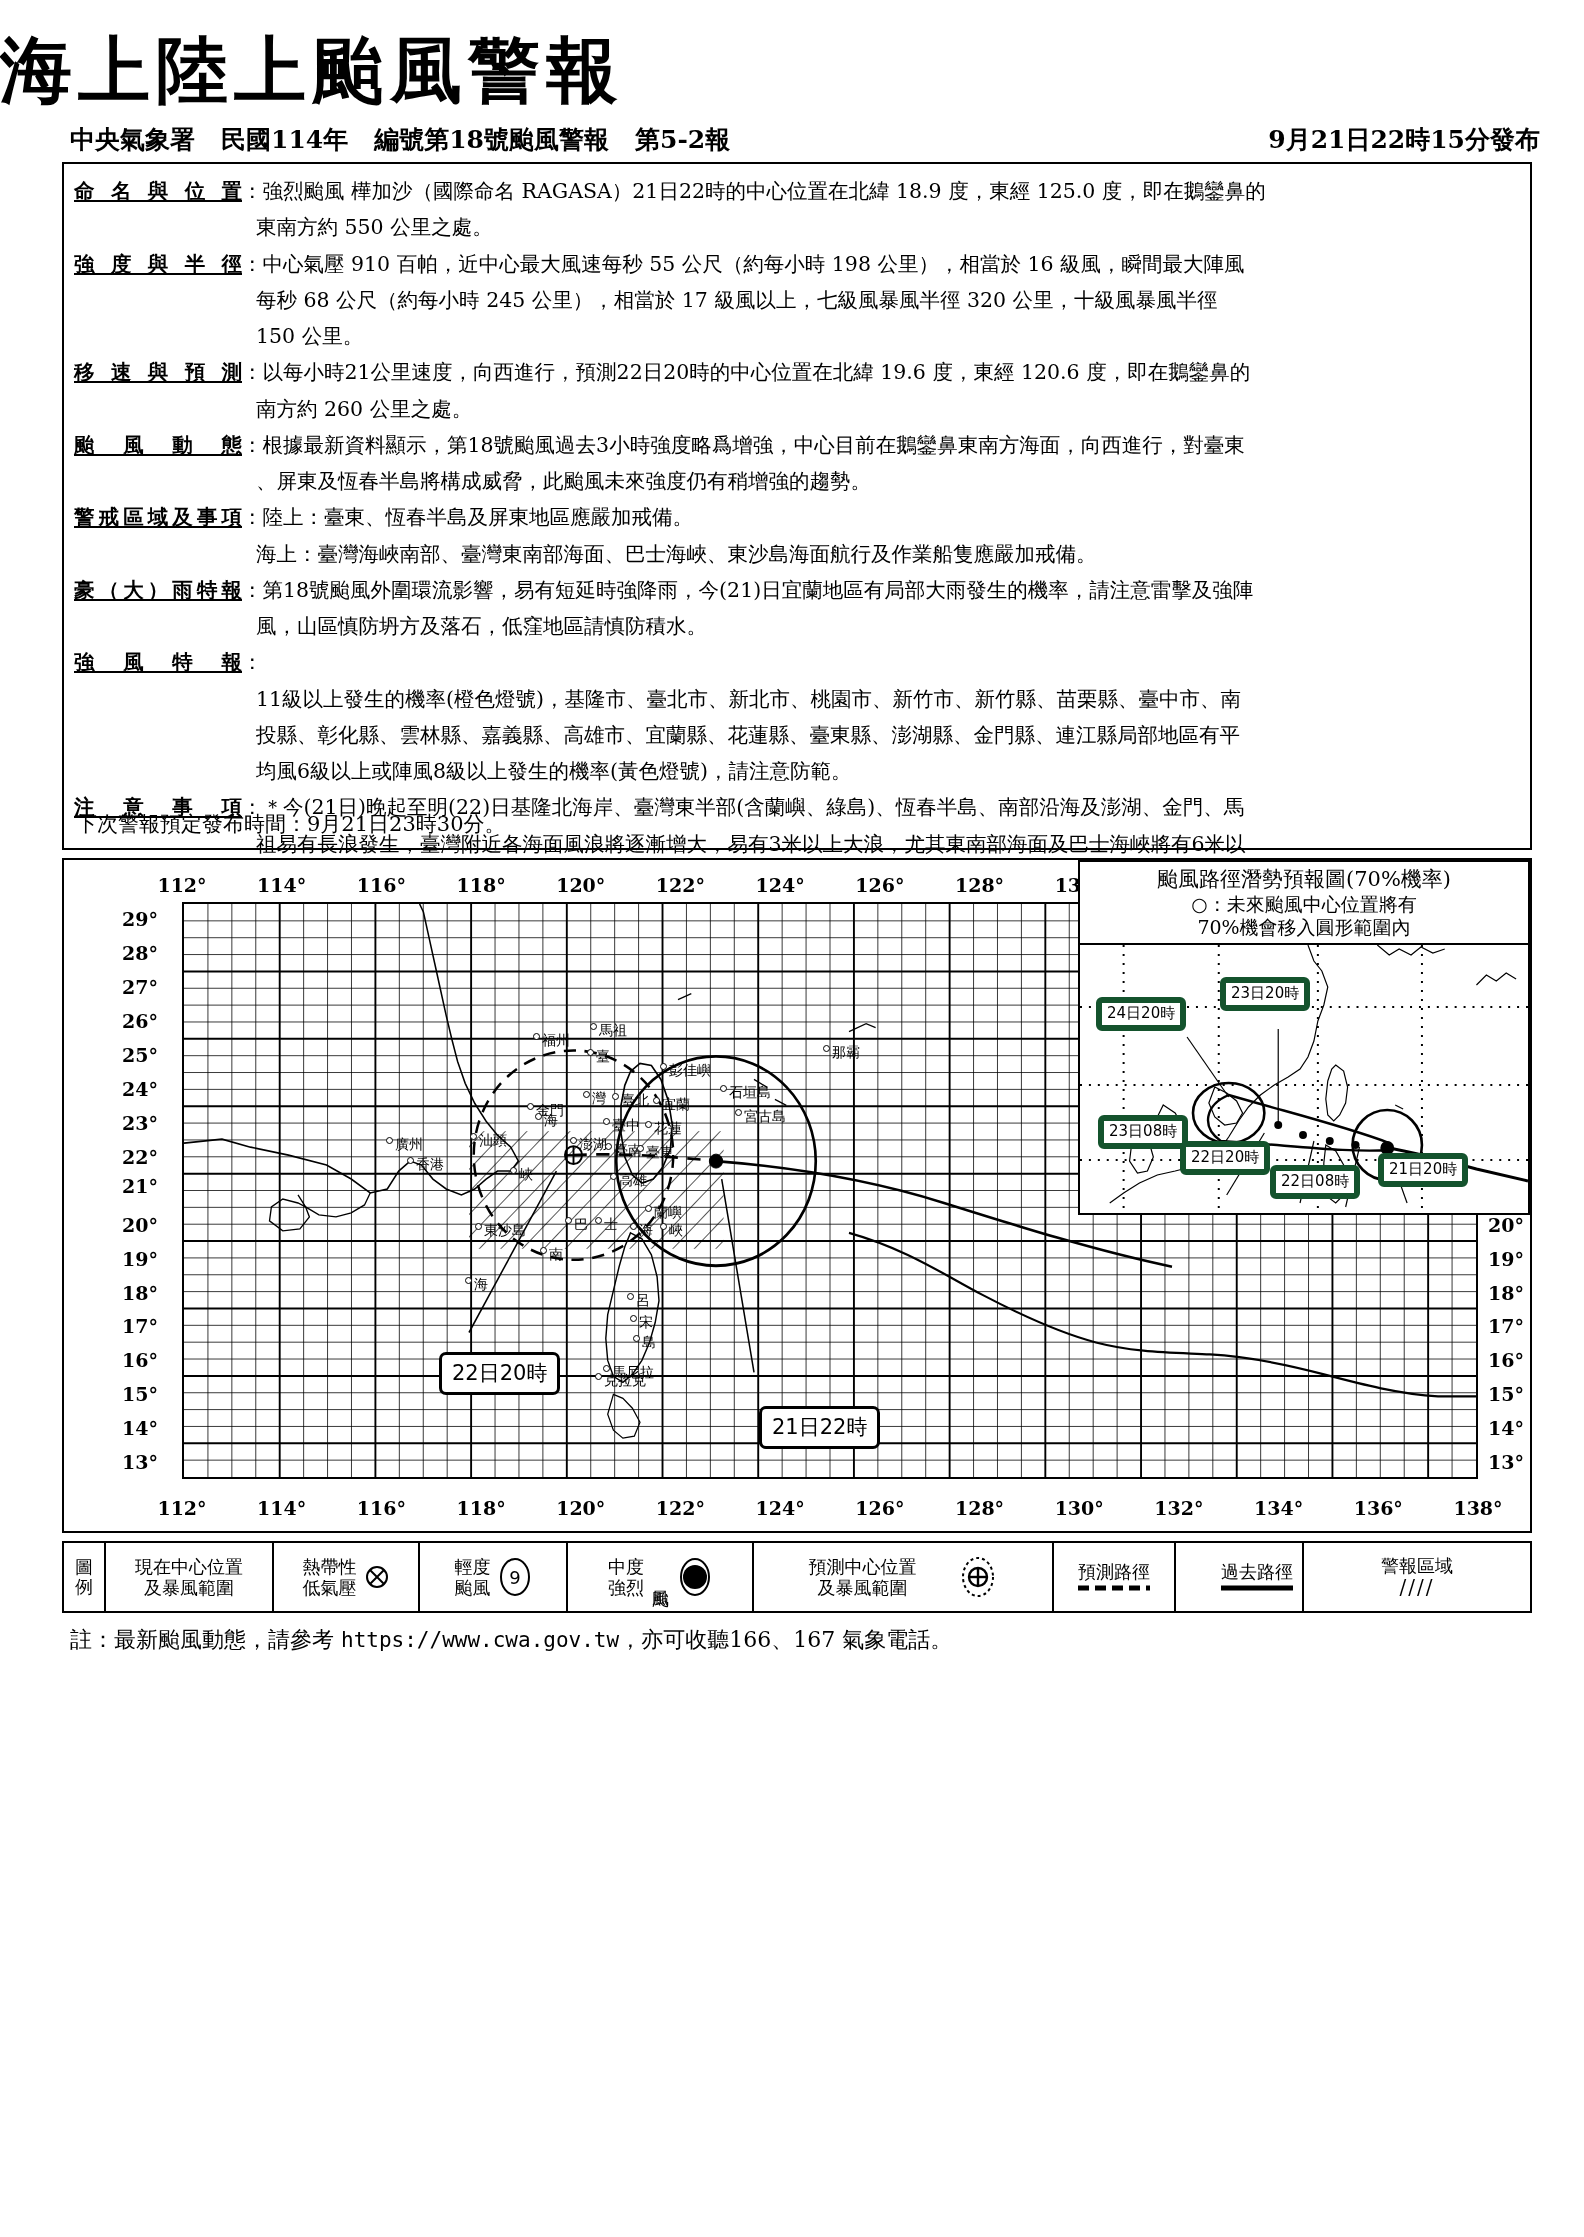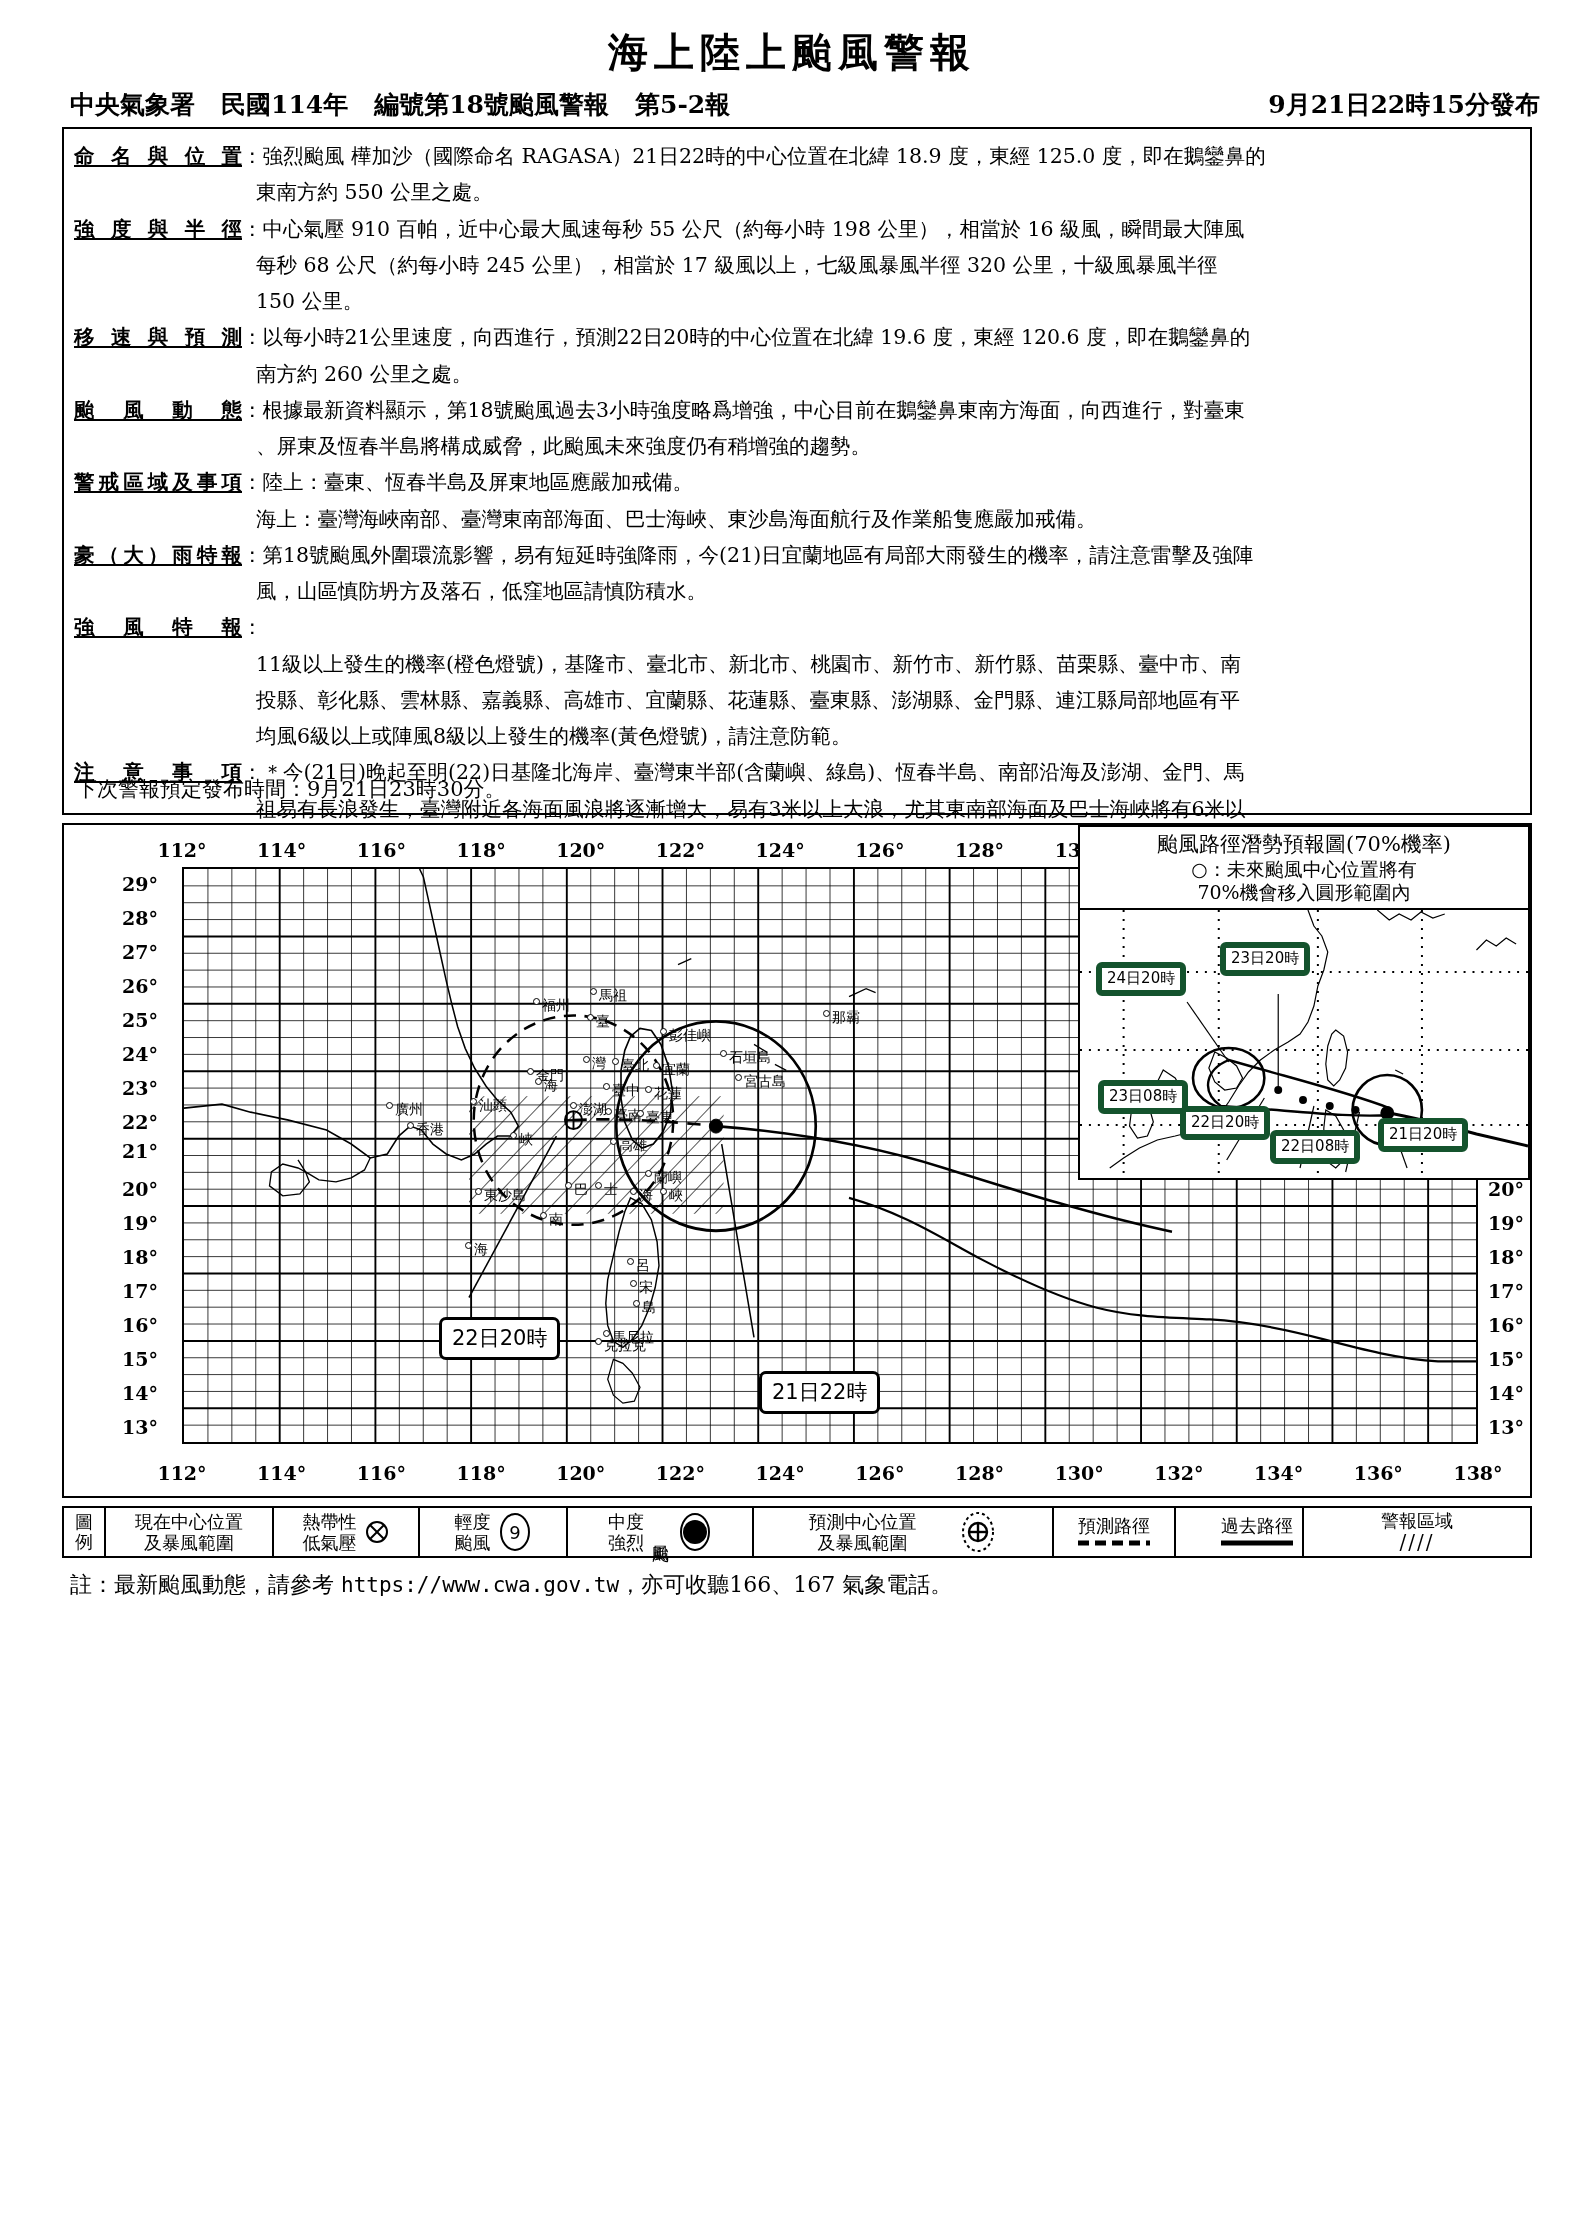--- a/index.html
+++ b/index.html
@@ -16,23 +16,23 @@
     overflow: hidden;
   }
   .page {
     position: relative;
     width: 1584px;
     height: 2237px;
   }
 
   
   .doc-title {
-    text-align: center;
-    font-family: "DejaVu Serif", "Liberation Serif", serif;
-    font-size: 40px;
+    text-align: left;
+    font-family: "DejaVu Serif", "Liberation Serif", serif;
+    font-size: 72px;
     font-weight: bold;
     letter-spacing: 6px;
     padding-top: 30px;
     line-height: 1.1;
   }
 
   
   .header-line {
     display: flex;
     align-items: baseline;
@@ -169,21 +169,21 @@
     font-size: 15px;
     padding: 1px 5px 2px;
     white-space: nowrap;
     z-index: 4;
   }
 
   
   .legend-box {
     margin: 8px 52px 0 62px;
     border: 2px solid #000;
-    height: 52px;
+    height: 72px;
     box-sizing: border-box;
     display: flex;
     font-family: "DejaVu Serif", "Liberation Serif", serif;
   }
   .lg-cell {
     border-right: 2px solid #000;
     display: flex;
     align-items: center;
     justify-content: center;
     gap: 7px;

